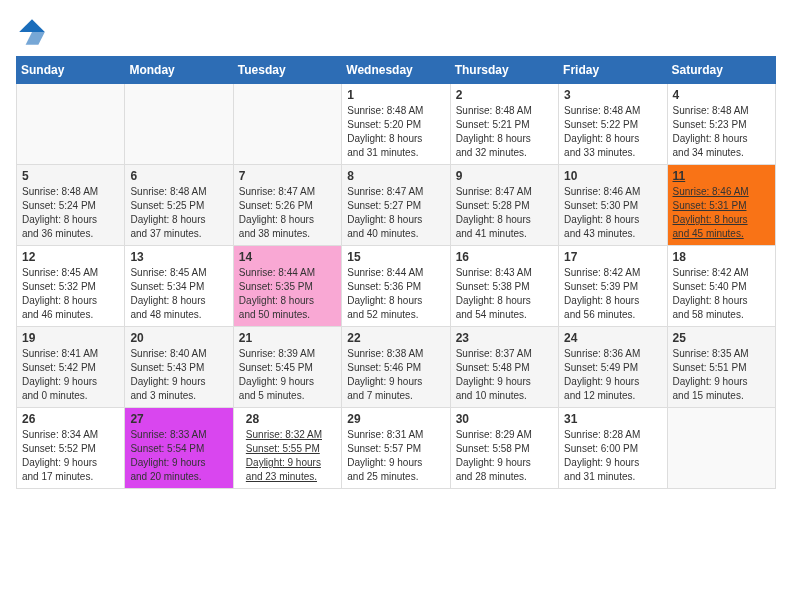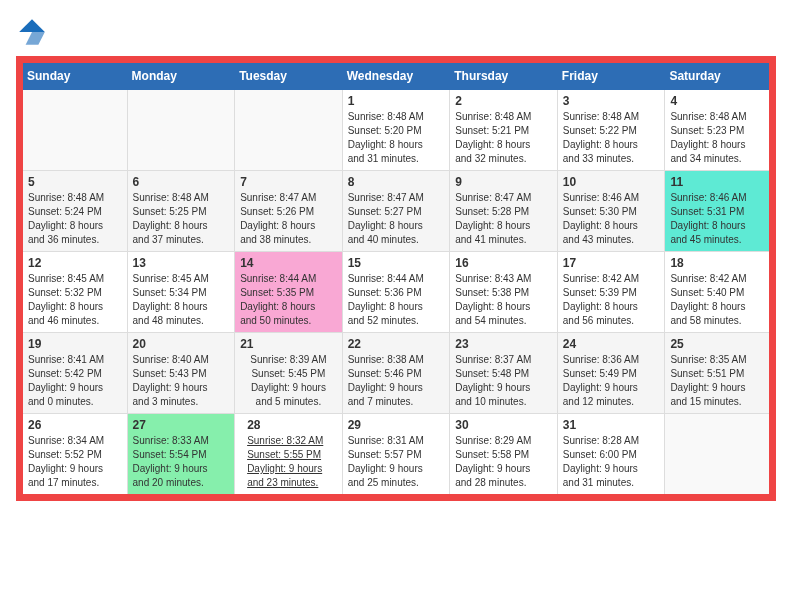--- a/index.html
+++ b/index.html
@@ -39,21 +39,21 @@
       color: #333;
       line-height: 1.1;
     }
     .location {
       font-size: 14px;
       color: #555;
     }
     .calendar {
       width: 100%;
       border-collapse: collapse;
-      border: 7px solid #ef4444;
+      border: 1px solid #ef4444;
     }
     .calendar th {
       background: #2d6db5;
       color: #fff;
       font-size: 12px;
       font-weight: bold;
       padding: 6px 4px;
       text-align: left;
       border: 1px solid #2d6db5;
     }
@@ -184,21 +184,21 @@
 Daylight: 8 hours
 and 41 minutes.</div>
         </td>
         <td style="background: rgb(245, 245, 245);">
           <span class="day-number">10</span>
           <div class="day-info" style="white-space: pre-line;">Sunrise: 8:46 AM
 Sunset: 5:30 PM
 Daylight: 8 hours
 and 43 minutes.</div>
         </td>
-        <td style="background: #5eead4;">
+        <td style="background: #f97316; text-decoration: underline;">
           <span class="day-number">11</span>
           <div class="day-info" style="white-space: pre-line;">Sunrise: 8:46 AM
 Sunset: 5:31 PM
 Daylight: 8 hours
 and 45 minutes.</div>
         </td>
       </tr>
       <tr>
         <td style="background: rgb(255, 255, 255);">
           <span class="day-number">12</span>
@@ -260,21 +260,21 @@
         </td>
         <td style="background: rgb(245, 245, 245);">
           <span class="day-number">20</span>
           <div class="day-info" style="white-space: pre-line;">Sunrise: 8:40 AM
 Sunset: 5:43 PM
 Daylight: 9 hours
 and 3 minutes.</div>
         </td>
         <td style="background: rgb(245, 245, 245);">
           <span class="day-number">21</span>
-          <div class="day-info" style="white-space: pre-line; text-align: center;">Sunrise: 8:39 AM
+          <div class="day-info" style="white-space: pre-line;">Sunrise: 8:39 AM
 Sunset: 5:45 PM
 Daylight: 9 hours
 and 5 minutes.</div>
         </td>
         <td style="background: rgb(245, 245, 245);">
           <span class="day-number">22</span>
           <div class="day-info" style="white-space: pre-line;">Sunrise: 8:38 AM
 Sunset: 5:46 PM
 Daylight: 9 hours
 and 7 minutes.</div>
@@ -302,21 +302,21 @@
         </td>
       </tr>
       <tr>
         <td style="background: rgb(255, 255, 255);">
           <span class="day-number">26</span>
           <div class="day-info" style="white-space: pre-line;">Sunrise: 8:34 AM
 Sunset: 5:52 PM
 Daylight: 9 hours
 and 17 minutes.</div>
         </td>
-        <td style="background: #86efac;">
+        <td style="background: #d946ef;">
           <span class="day-number">27</span>
           <div class="day-info" style="white-space: pre-line;">Sunrise: 8:33 AM
 Sunset: 5:54 PM
 Daylight: 9 hours
 and 20 minutes.</div>
         </td>
         <td style="background: rgb(255, 255, 255); padding-left: 12px;">
           <span class="day-number">28</span>
           <div class="day-info" style="white-space: pre-line; text-decoration: underline;">Sunrise: 8:32 AM
 Sunset: 5:55 PM

